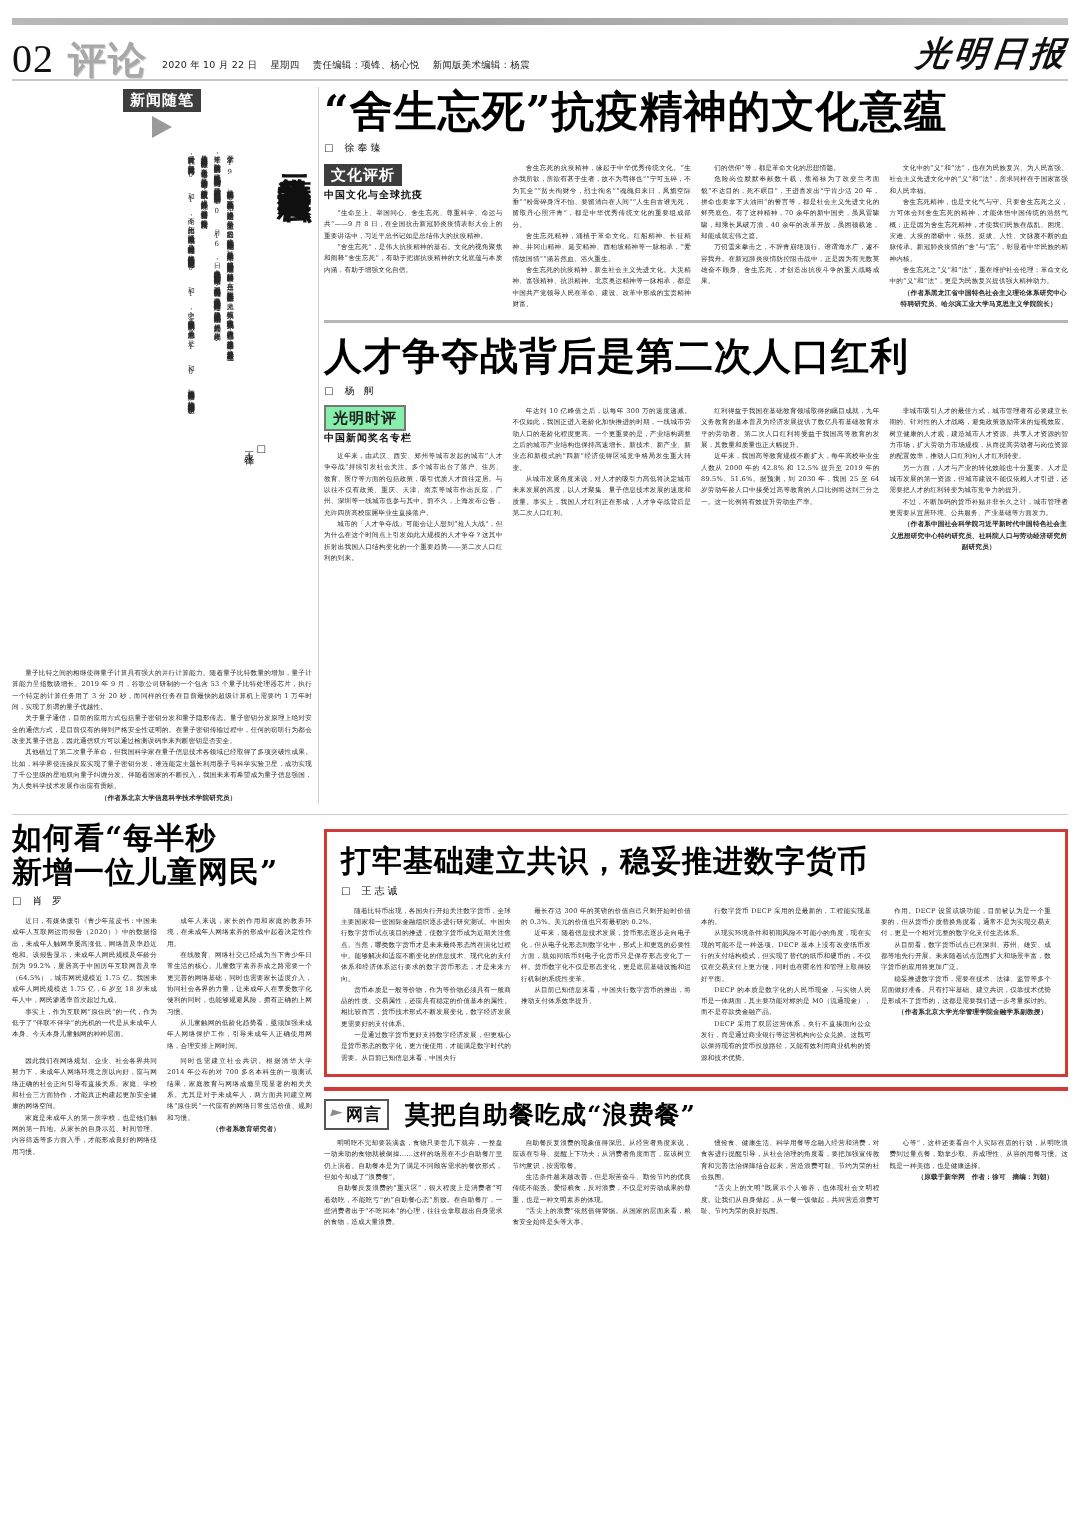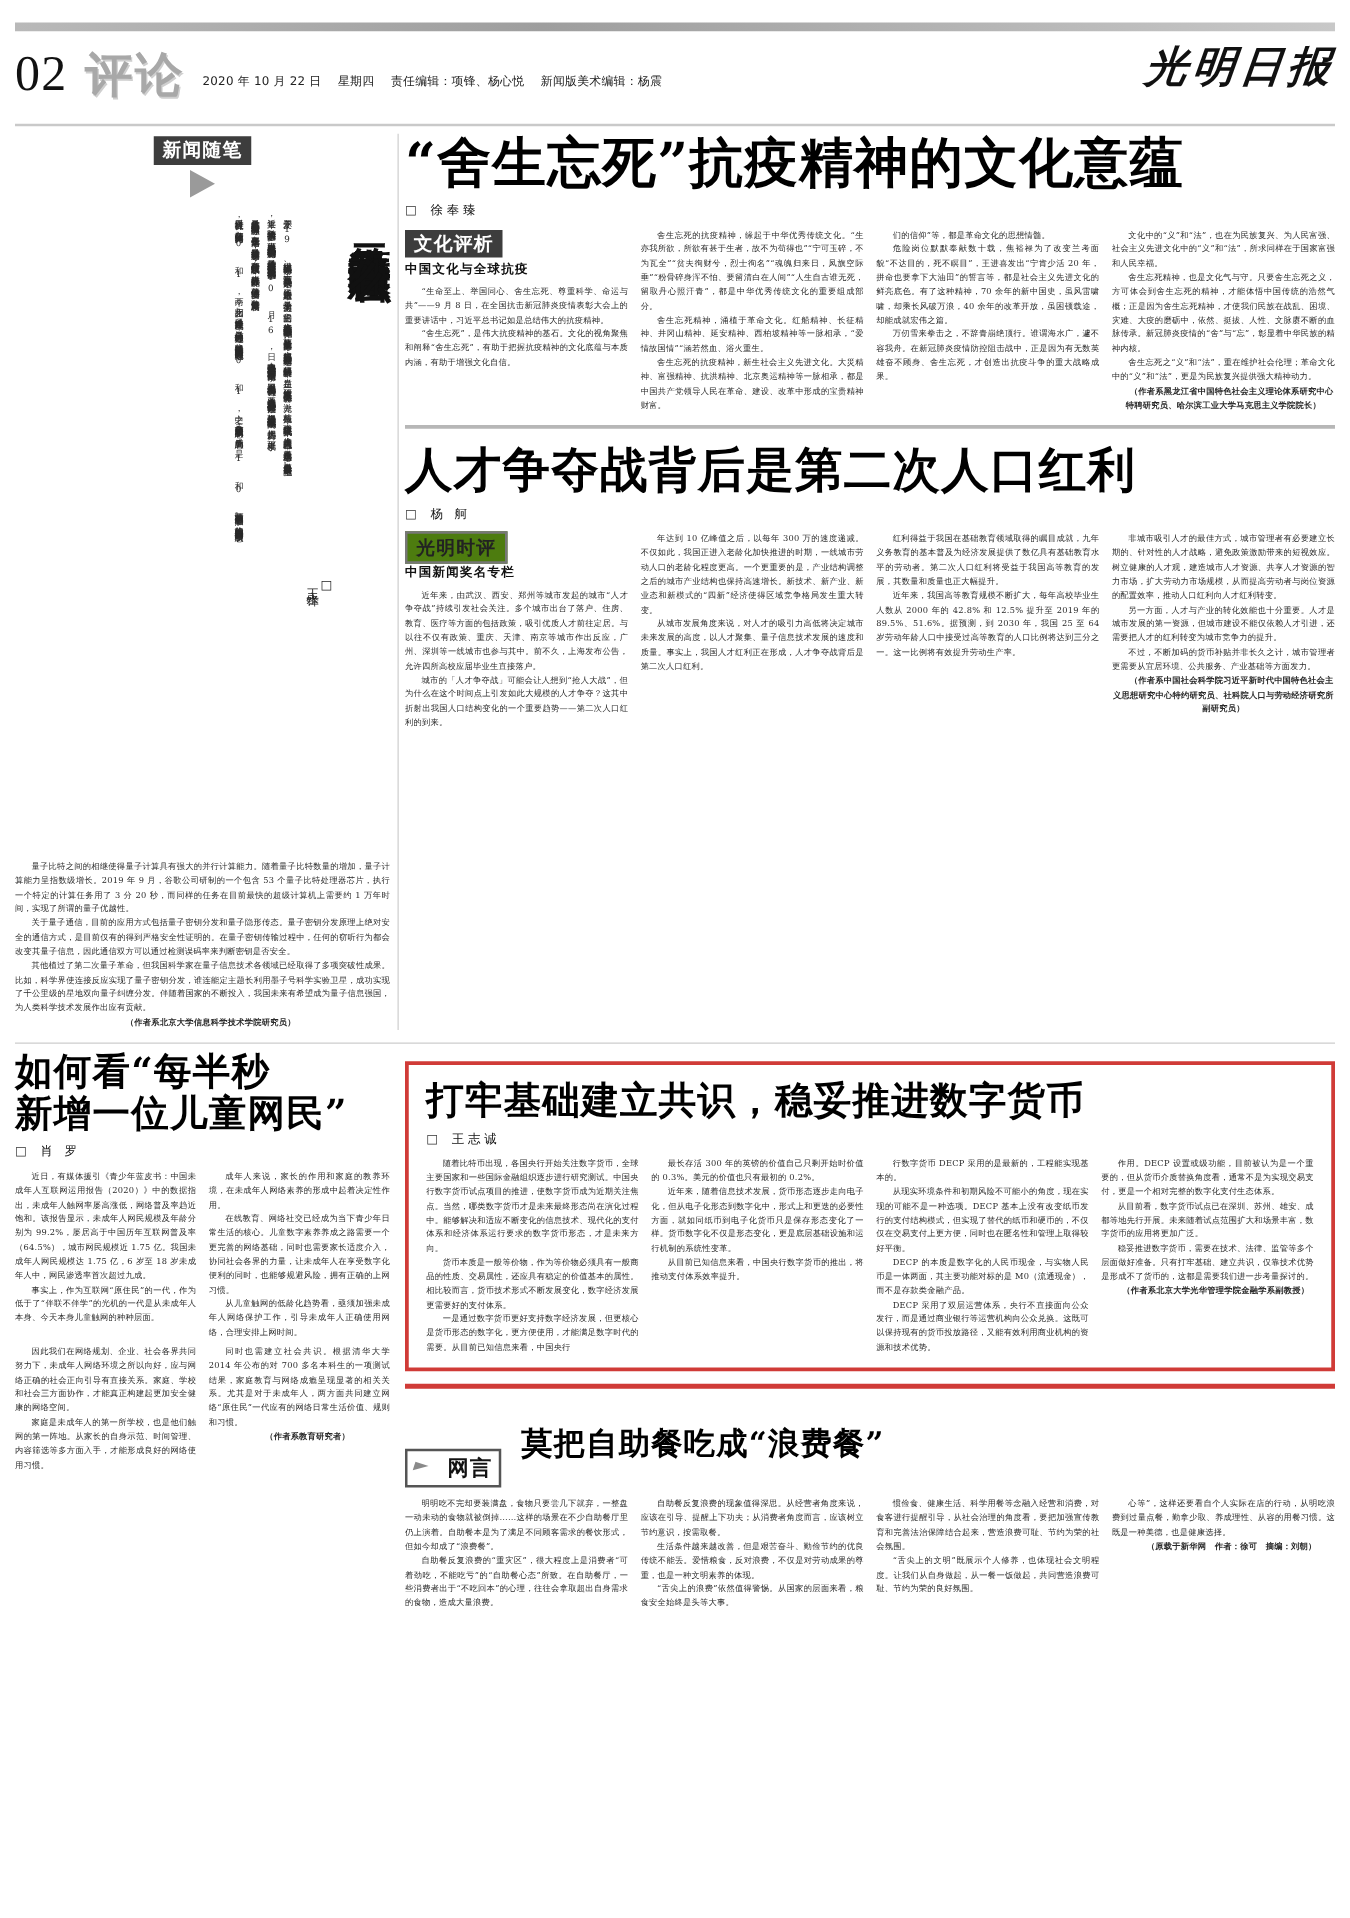--- a/index.html
+++ b/index.html
@@ -14,21 +14,21 @@
   }
   .page { width:1080px; height:1534px; position:relative; padding:0 12px; }
 
   
   .top-rule {
     height:7px; margin:18px 0 0 0;
     background:linear-gradient(90deg,#b9b9b9 0%,#9e9e9e 40%,#c8c8c8 100%);
   }
   .masthead {
     display:flex; align-items:flex-end; gap:14px;
-    padding:6px 0 20px 0; position:relative;
+    padding:6px 0 0 0; position:relative;
   }
   .page-no {
     font-family:"Liberation Serif", serif;
     font-size:40px; letter-spacing:1px; color:#111; line-height:1;
     font-weight:400;
   }
   .section-name {
     font-family:"DejaVu Serif", serif;
     font-size:38px; font-weight:bold; line-height:1;
     color:#a8a8a8; letter-spacing:2px;
@@ -106,32 +106,32 @@
     display:inline-block; margin:2px 0 6px 0;
   }
   .banner-a {
     display:flex; align-items:center; gap:4px;flex-direction:column;
   }
   .banner-label {
     background:#3d3d3d; color:#fff; font-weight:bold;
     font-size:15px; padding:2px 7px; letter-spacing:1px;
     font-family:"DejaVu Serif", serif;
   }
-  .banner-label.light { background:#4d7c0f; color:#222; }
+  .banner-label.light { background:#86efac; color:#222; }
   .arrow-gray {
     width:0;height:0;border-top:11px solid transparent;
     border-bottom:11px solid transparent;border-left:20px solid #9a9a9a;
   }
   .banner-sub {
     font-size:10px; font-weight:bold; text-align:center;
     color:#111; margin-top:3px; letter-spacing:1px;
   }
   .banner-box {
     border:2px solid #555; display:inline-flex; align-items:center;
-    padding:2px 5px; gap:16px;margin-top:40px;
+    padding:2px 5px; gap:4px;
   }
 
   
   .h-main {
     font-family:"DejaVu Serif", serif;
     font-weight:bold; color:#000; line-height:1.12;
     letter-spacing:1px;
   }
   .h1 { font-size:43px; }
   .h2 { font-size:38px; }

